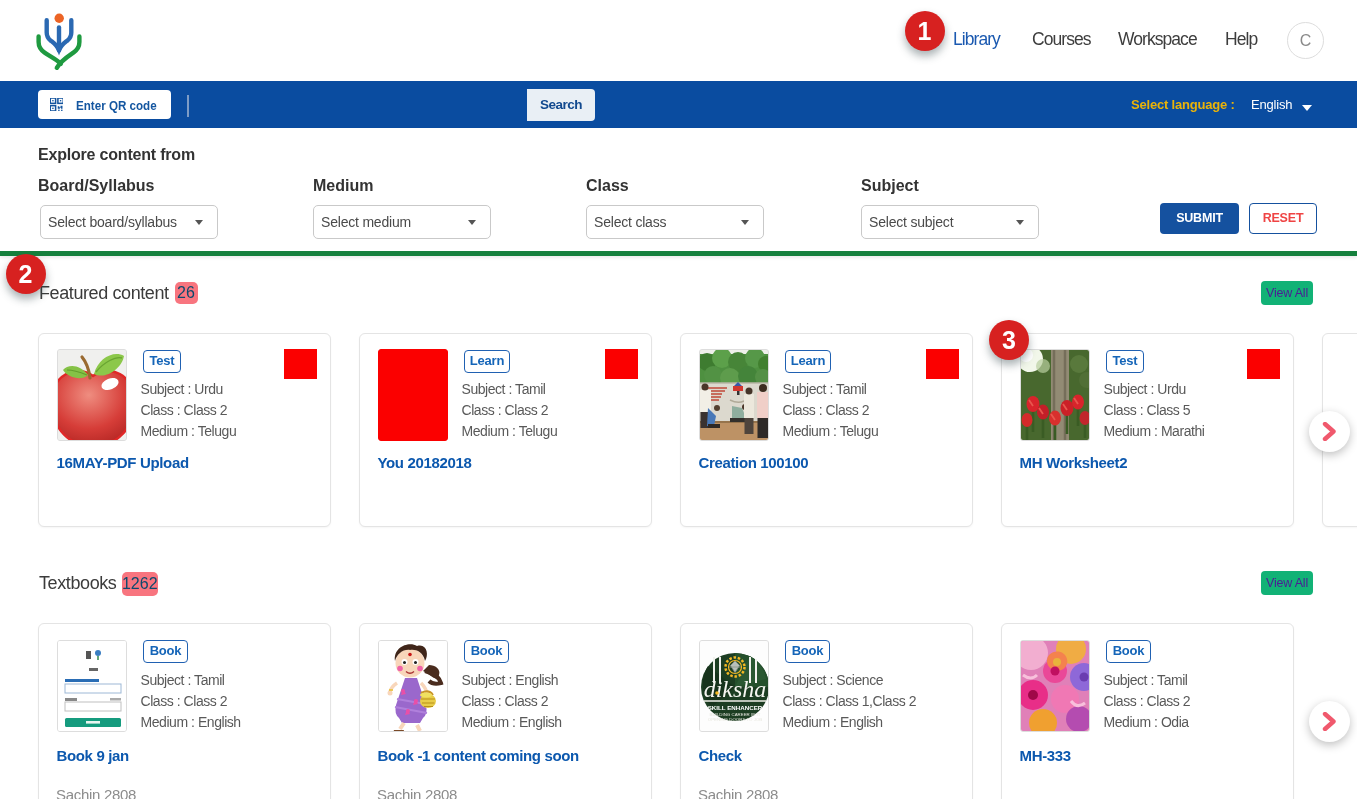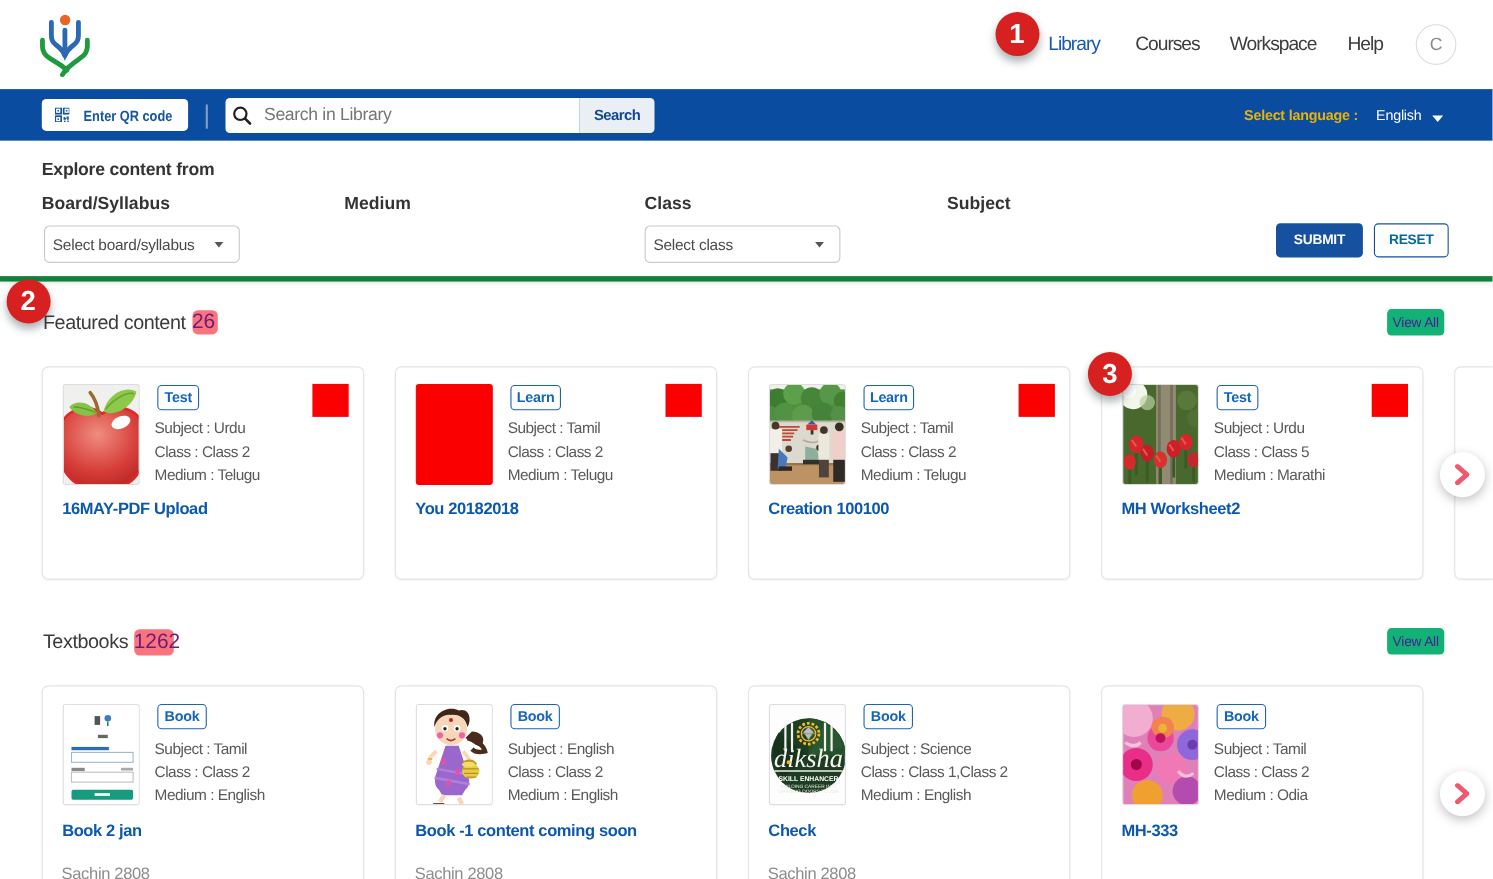--- a/index.html
+++ b/index.html
@@ -41,27 +41,27 @@
 .flabel { position:absolute; top:51px; font-size:16px; font-weight:bold; color:#333; line-height:13px; }
 .fselect { position:absolute; top:77px; width:178px; height:34px; border:1px solid #c9c9c9;
   border-radius:5px; background:#fff; font-size:14px; letter-spacing:-0.2px; color:#4a4a4a;
   line-height:32px; padding-left:7px; }
 .fselect .car { position:absolute; right:14px; top:14px; width:0; height:0;
   border-left:4.5px solid transparent; border-right:4.5px solid transparent; border-top:5.5px solid #555; }
 #submitbtn { position:absolute; left:1160px; top:75px; width:79px; height:31px; background:#15519f;
   border-radius:4px; color:#fff; font-size:12.5px; font-weight:bold; text-align:center; line-height:31px;
   letter-spacing:-0.2px; }
 #resetbtn { position:absolute; left:1249px; top:75px; width:68px; height:31px; background:#fff;
-  border:1.5px solid #15519f; border-radius:4px; color:#0369a1; font-size:12.5px; font-weight:bold;
+  border:1.5px solid #15519f; border-radius:4px; color:#ef4444; font-size:12.5px; font-weight:bold;
   text-align:center; line-height:28px; letter-spacing:-0.2px; }
 
 
 .sec-head { position:absolute; font-size:18px; letter-spacing:-0.4px; color:#3b3b3b; line-height:1; }
-.cnt-badge { position:absolute; background:#f8757f; color:#701a75; border-radius:5px;
-  font-size:19px; }
+.cnt-badge { position:absolute; background:#f8757f; color:#0c4a6e; border-radius:5px;
+  font-size:16px; text-align:center; }
 .viewall { position:absolute; left:1261px; width:52px; height:24px; background:#12b276;
   border-radius:4px; color:#4c1d95; font-size:12.5px; text-align:center; line-height:24px; letter-spacing:-0.2px; }
 
 
 .card { position:absolute; width:293px; background:#fff; border:1px solid #e4e4e4;
   border-radius:6px; box-shadow:0 1px 2px rgba(0,0,0,0.04); }
 .card .thumb { position:absolute; left:18px; top:15px; width:70px; height:92px;
   border:1px solid #ddd; border-radius:3px; background:#eee; overflow:hidden; }
 .card .cbadge { position:absolute; left:104px; top:15.5px; height:23px; border:1.5px solid #2061b2;
   border-radius:4px; color:#1565b8; font-size:13px; font-weight:bold; line-height:20px;
@@ -115,44 +115,39 @@
         <rect x="2.6" y="12.6" width="1.8" height="1.8"></rect>
         <path d="M9.8 14.2 v-3.4 h2 v1.2 h1.6 v-1.8 h2.6 v4 h-2 v-1.4 h-1.4 v1.4 Z"></path>
         <rect x="10.4" y="15.2" width="1.8" height="1.8"></rect>
         <rect x="14.2" y="15.2" width="1.8" height="1.8"></rect>
       </g>
     </svg>
     <span>Enter QR code</span>
   </div>
   <div id="vsep"></div>
   <div id="searchwrap">
-    <div id="searchinput">
-      <svg style="position:absolute;left:5.5px;top:7.5px" width="18" height="18" viewBox="0 0 18 18">
-        <circle cx="7.5" cy="7.5" r="5.6" fill="none" stroke="#222" stroke-width="2"></circle>
-        <line x1="11.8" y1="11.8" x2="16.3" y2="16.3" stroke="#222" stroke-width="2.4" stroke-linecap="round"></line>
-      </svg>
-      <div class="ph">Search in Library</div>
-    </div>
     <div id="searchbtn">Search</div>
   </div>
   <div id="lang">
     <div class="lbl">Select language :</div>
     <div class="eng">English</div>
     <div class="car"></div>
   </div>
 </div>
 
 <div id="filters">
   <h2>Explore content from</h2>
   <div class="flabel" style="left:38px">Board/Syllabus</div>
   <div class="flabel" style="left:313px">Medium</div>
   <div class="flabel" style="left:586px">Class</div>
   <div class="flabel" style="left:861px">Subject</div>
   <div class="fselect" style="left:40px">Select board/syllabus<div class="car"></div></div>
+  <div class="fselect" style="left:313px">Select medium<div class="car"></div></div>
   <div class="fselect" style="left:586px">Select class<div class="car"></div></div>
+  <div class="fselect" style="left:861px">Select subject<div class="car"></div></div>
   <div id="submitbtn">SUBMIT</div>
   <div id="resetbtn">RESET</div>
 </div>
 
 <div class="sec-head" style="left:39px;top:283.5px">Featured content</div>
 <div class="cnt-badge" style="left:174.5px;top:281.5px;width:23px;height:22.5px;line-height:22.5px">26</div>
 <div class="viewall" style="top:281px">View All</div>
 
 <div class="card" style="left:38px;top:333px;height:194px">
   <div class="thumb">
@@ -279,21 +274,21 @@
       <rect x="7" y="43" width="56" height="9" fill="#fff" stroke="#9db8d6" stroke-width="1"></rect>
       <rect x="7" y="57" width="12" height="3" fill="#888"></rect>
       <rect x="52" y="57" width="11" height="2.5" fill="#aaa"></rect>
       <rect x="7" y="61" width="56" height="9" fill="#fff" stroke="#c0c0c0" stroke-width="1"></rect>
       <rect x="7" y="77" width="56" height="9" rx="1.5" fill="#159b7e"></rect>
       <rect x="28" y="80" width="14" height="2.6" fill="#e8f5f0"></rect>
     </svg>
   </div>
   <div class="cbadge" style="width:45px">Book</div>
   <div class="meta" style="top:46px">Subject : Tamil<br>Class : Class 2<br>Medium : English</div>
-  <div class="title" style="top:124px">Book 2 jan</div>
+  <div class="title" style="top:124px">Book 9 jan</div>
   <div class="org">Sachin 2808</div>
 </div>
 
 <div class="card" style="left:359px;top:623px;height:215px">
   <div class="thumb" style="top:16px;background:#fff">
     <svg width="70" height="92" viewBox="0 0 70 92">
       <rect width="70" height="92" fill="#fff"></rect>
       <path d="M44 30 C52 34 58 42 60 34 C62 28 56 24 50 24 Z" fill="#4a2c1e"></path>
       <path d="M46 30 q14 4 16 12 q-8 2 -12 -2" fill="none" stroke="#4a2c1e" stroke-width="4"></path>
       <circle cx="31" cy="22" r="14.5" fill="#f8d6ba"></circle>

